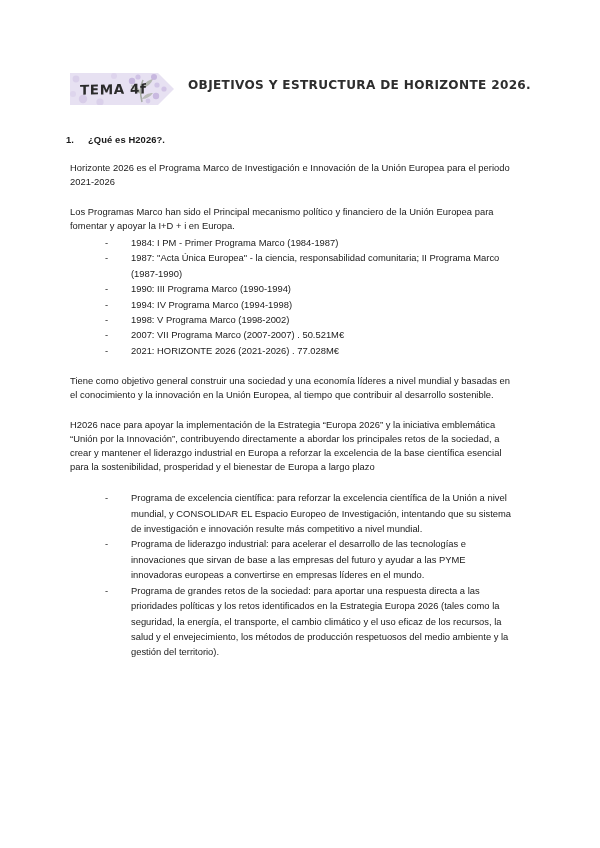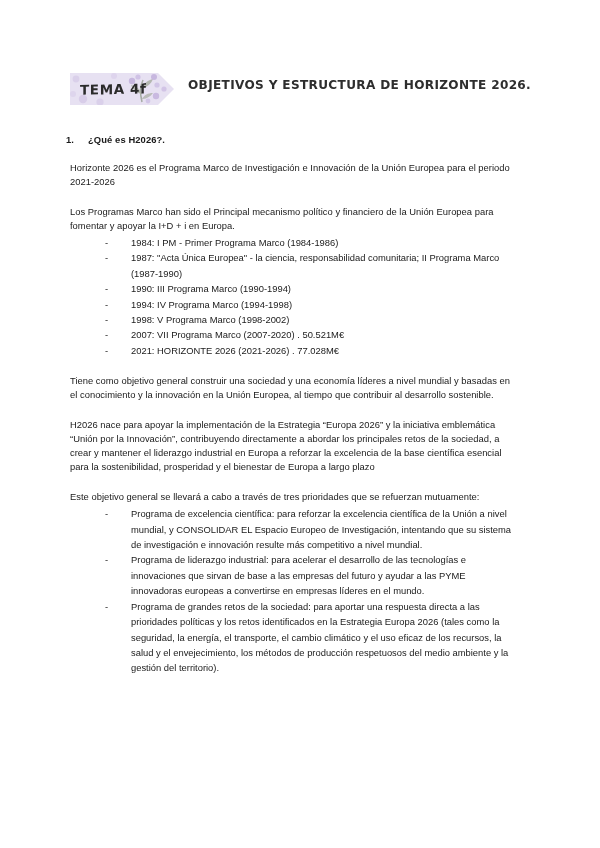--- a/index.html
+++ b/index.html
@@ -170,34 +170,33 @@
 
     <h2 class="section-heading">
       <span class="num">1.</span><span>¿Qué es H2026?.</span>
     </h2>
 
     <p class="para">Horizonte 2026 es el Programa Marco de Investigación e Innovación de la Unión Europea para el periodo 2021-2026</p>
 
     <p class="para tight">Los Programas Marco han sido el Principal mecanismo político y financiero de la Unión Europea para fomentar y apoyar la I+D + i en Europa.</p>
 
     <ul class="dash-list">
-      <li>1984: I PM - Primer Programa Marco (1984-1986)</li>
+      <li>1984: I PM - Primer Programa Marco (1984-1987)</li>
       <li>1987: "Acta Única Europea" - la ciencia, responsabilidad comunitaria; II Programa Marco (1987-1990)</li>
       <li>1990: III Programa Marco (1990-1994)</li>
       <li>1994: IV Programa Marco (1994-1998)</li>
       <li>1998: V Programa Marco (1998-2002)</li>
-      <li>2007: VII Programa Marco (2007-2020) . 50.521M€</li>
+      <li>2007: VII Programa Marco (2007-2007) . 50.521M€</li>
       <li>2021: HORIZONTE 2026 (2021-2026) . 77.028M€</li>
     </ul>
 
     <p class="para">Tiene como objetivo general construir una sociedad y una economía líderes a nivel mundial y basadas en el conocimiento y la innovación en la Unión Europea, al tiempo que contribuir al desarrollo sostenible.</p>
 
     <p class="para">H2026 nace para apoyar la implementación de la Estrategia “Europa 2026” y la iniciativa emblemática “Unión por la Innovación”, contribuyendo directamente a abordar los principales retos de la sociedad, a crear y mantener el liderazgo industrial en Europa a reforzar la excelencia de la base científica esencial para la sostenibilidad, prosperidad y el bienestar de Europa a largo plazo</p>
 
-    <p class="para tight">Este objetivo general se llevará a cabo a través de tres prioridades que se refuerzan mutuamente:</p>
 
     <ul class="dash-list priorities">
       <li>Programa de excelencia científica: para reforzar la excelencia científica de la Unión a nivel mundial,  y CONSOLIDAR  EL Espacio Europeo de Investigación, intentando que su sistema  de investigación e innovación resulte más competitivo a nivel mundial.</li>
       <li>Programa de liderazgo industrial: para acelerar el desarrollo de las tecnologías e innovaciones que sirvan de base a las empresas del futuro y ayudar a las PYME innovadoras europeas a convertirse en empresas líderes en el mundo.</li>
       <li>Programa de grandes retos de la sociedad: para aportar una respuesta directa a las prioridades políticas y los retos identificados en la Estrategia Europa 2026 (tales como la seguridad, la energía, el transporte, el cambio climático y el uso eficaz de los recursos, la salud y el envejecimiento, los métodos de producción respetuosos del medio ambiente y la gestión del territorio).</li>
     </ul>
 
 
   </div>
 </div>

